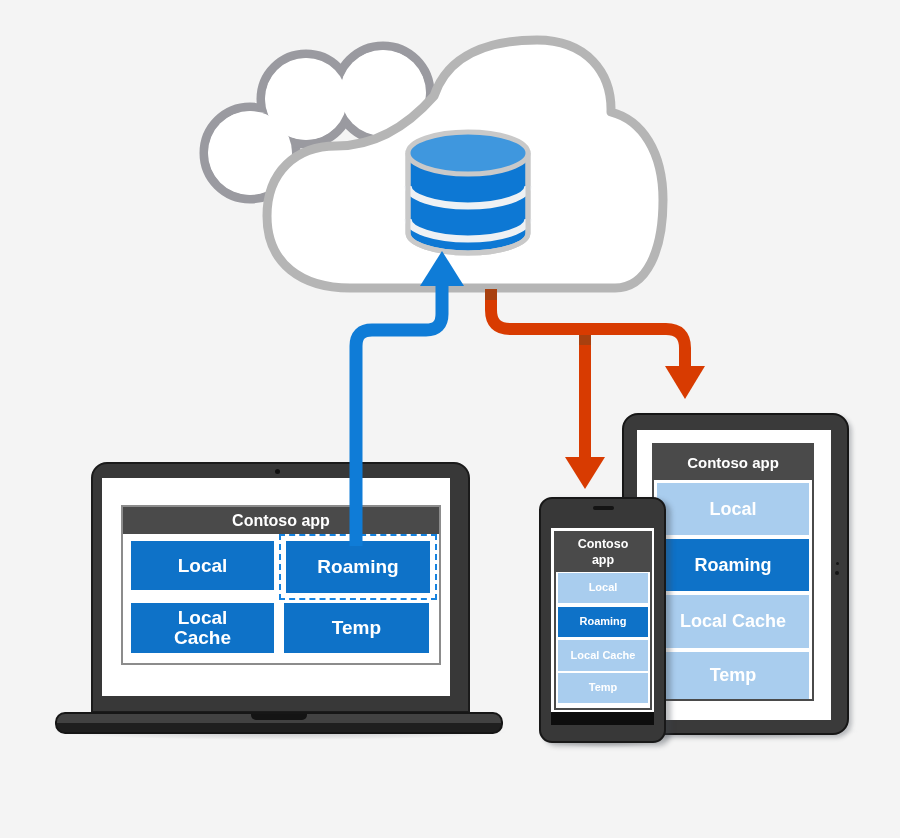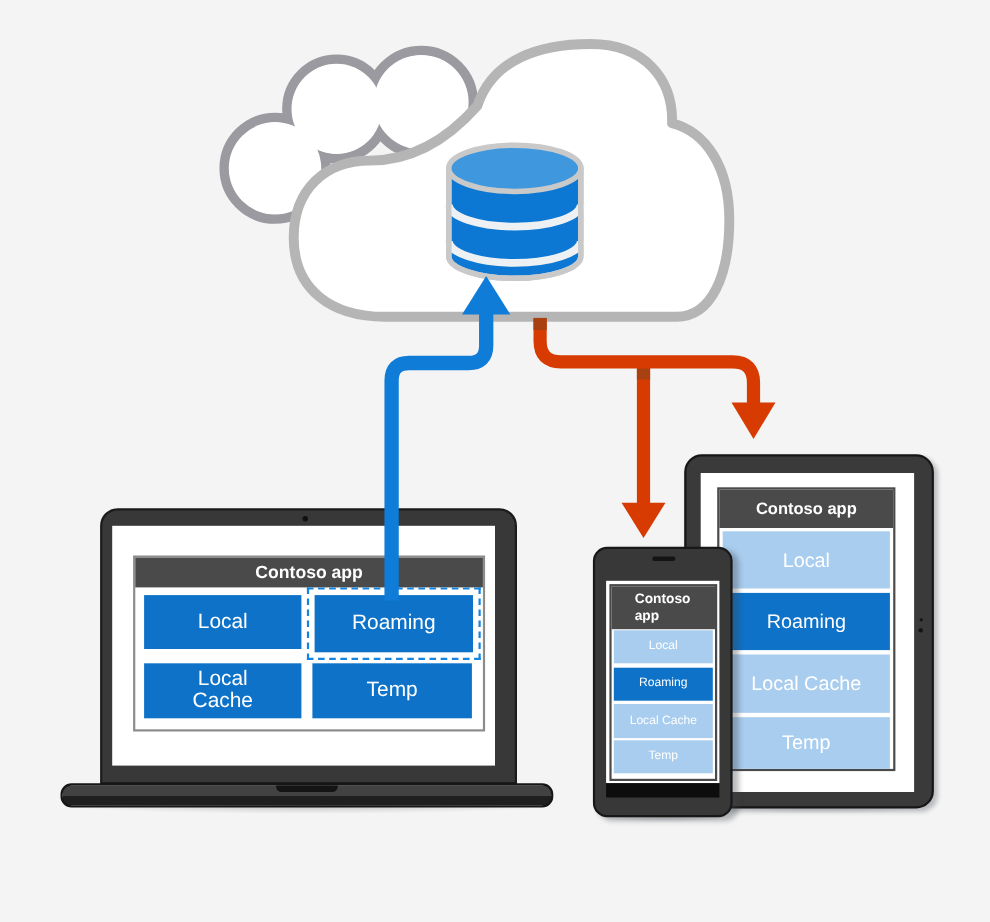--- a/index.html
+++ b/index.html
@@ -8,23 +8,23 @@
 
   
   .shadow{position:absolute;z-index:0;border-radius:50%;
     background:radial-gradient(ellipse at center, rgba(110,112,118,.38) 0%, rgba(110,112,118,0) 70%);}
   svg.under{position:absolute;left:0;top:0;z-index:1;}
   svg.over{position:absolute;left:0;top:0;z-index:4;pointer-events:none;}
 
   
   .panel{position:absolute;background:#fff;box-sizing:border-box;}
   .titlebar{position:absolute;background:#4a4a4a;color:#fff;font-weight:bold;
-    display:flex;align-items:center;justify-content:center;}
+    display:flex;align-items:center;justify-content:center;text-align:center;}
   .box{position:absolute;display:flex;align-items:center;justify-content:center;
-    color:#fff;font-weight:normal;text-align:center;line-height:1.05;}
+    color:#fff;font-weight:bold;text-align:center;line-height:1.05;}
   .blue{background:#0e72c8;}
   .lightblue{background:#a9cdee;}
 
   
   .laptop-screen{position:absolute;left:91px;top:462px;width:379px;height:251px;z-index:2;
     background:#383838;border:2px solid #1b1b1b;border-radius:16px 16px 0 0;box-sizing:border-box;}
   .laptop-display{position:absolute;left:9px;top:14px;width:348px;height:218px;background:#fff;}
   .webcam{position:absolute;left:182px;top:5px;width:5px;height:5px;border-radius:50%;background:#101010;}
   .laptop-panel{left:19px;top:27px;width:320px;height:160px;border:2px solid #8c8c8c;}
   .laptop-panel .titlebar{left:0;top:0;width:100%;height:27px;font-size:16px;}

